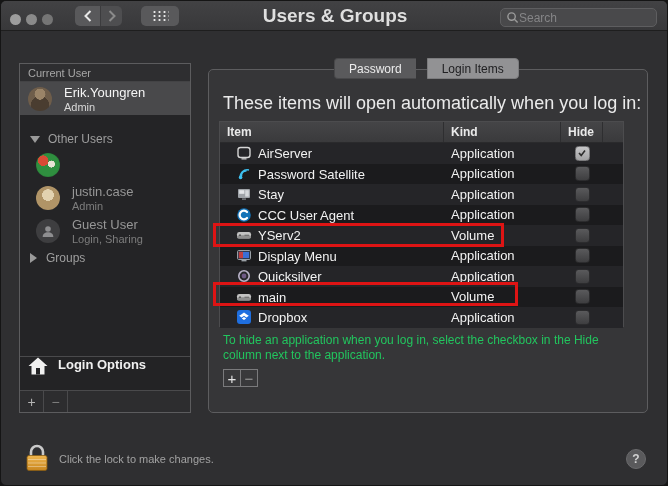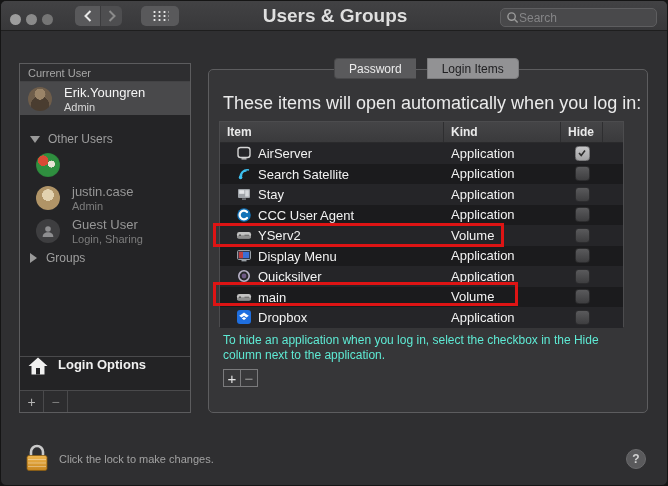--- a/index.html
+++ b/index.html
@@ -107,21 +107,21 @@
   .checkbox { width:15px; height:15px; border-radius:3.5px;
     background:linear-gradient(#5a5a5c,#3e3e40); border:1px solid #2c2c2e;
     display:flex; align-items:center; justify-content:center; }
   .checkbox.checked { background:linear-gradient(#c6c6c8,#a2a2a4); border-color:#7a7a7c; }
 
   .redbox { position:absolute; border:3px solid #de1414; }
   .rb-yserv2 { left:212px; top:222px; width:291px; height:24px; }
   .rb-main   { left:212px; top:281px; width:305px; height:24px; }
 
   .hint { position:absolute; left:222px; top:332px; width:396px; font-size:12px;
-    color:#5eead4; line-height:15px; }
+    color:#22c55e; line-height:15px; }
   .addremove { position:absolute; left:222px; top:368px; display:flex; }
   .ar-btn { width:18px; height:18px; border:1px solid #7a7a7c; display:flex; align-items:center;
     justify-content:center; font-size:15px; color:#e5e5e5; background:rgba(255,255,255,0.02); }
   .ar-btn + .ar-btn { margin-left:-1px; }
   .ar-btn.dim { color:#9b9b9b; }
 
   
   .lockicon { position:absolute; left:22px; top:442px; }
   .locktext { position:absolute; left:58px; top:452px; font-size:11px; color:#a2a2a2; }
   .helpbtn { position:absolute; left:625px; top:448px; width:20px; height:20px; border-radius:50%;
@@ -255,21 +255,21 @@
       <span class="cell-item">
         <span class="ticon">
           <svg width="16" height="16" viewBox="0 0 16 16">
               <g stroke="#3ec1f0" fill="none" stroke-width="1.5">
                 <path d="M4.5 12.5 a7 7 0 0 1 8.5 -8.5"></path>
                 <path d="M5.5 10 a4.5 4.5 0 0 1 5 -5"></path>
               </g>
               <circle cx="4.6" cy="11.4" r="1.8" fill="#3ec1f0"></circle>
             </svg>
         </span>
-        <span class="tlabel">Search Satellite</span>
+        <span class="tlabel">Password Satellite</span>
       </span>
       <span class="cell-kind">Application</span>
       <span class="cell-hide">
           <span class="checkbox"></span>
         </span>
     </div>
 
     <div class="trow">
       <span class="cell-item">
         <span class="ticon">

